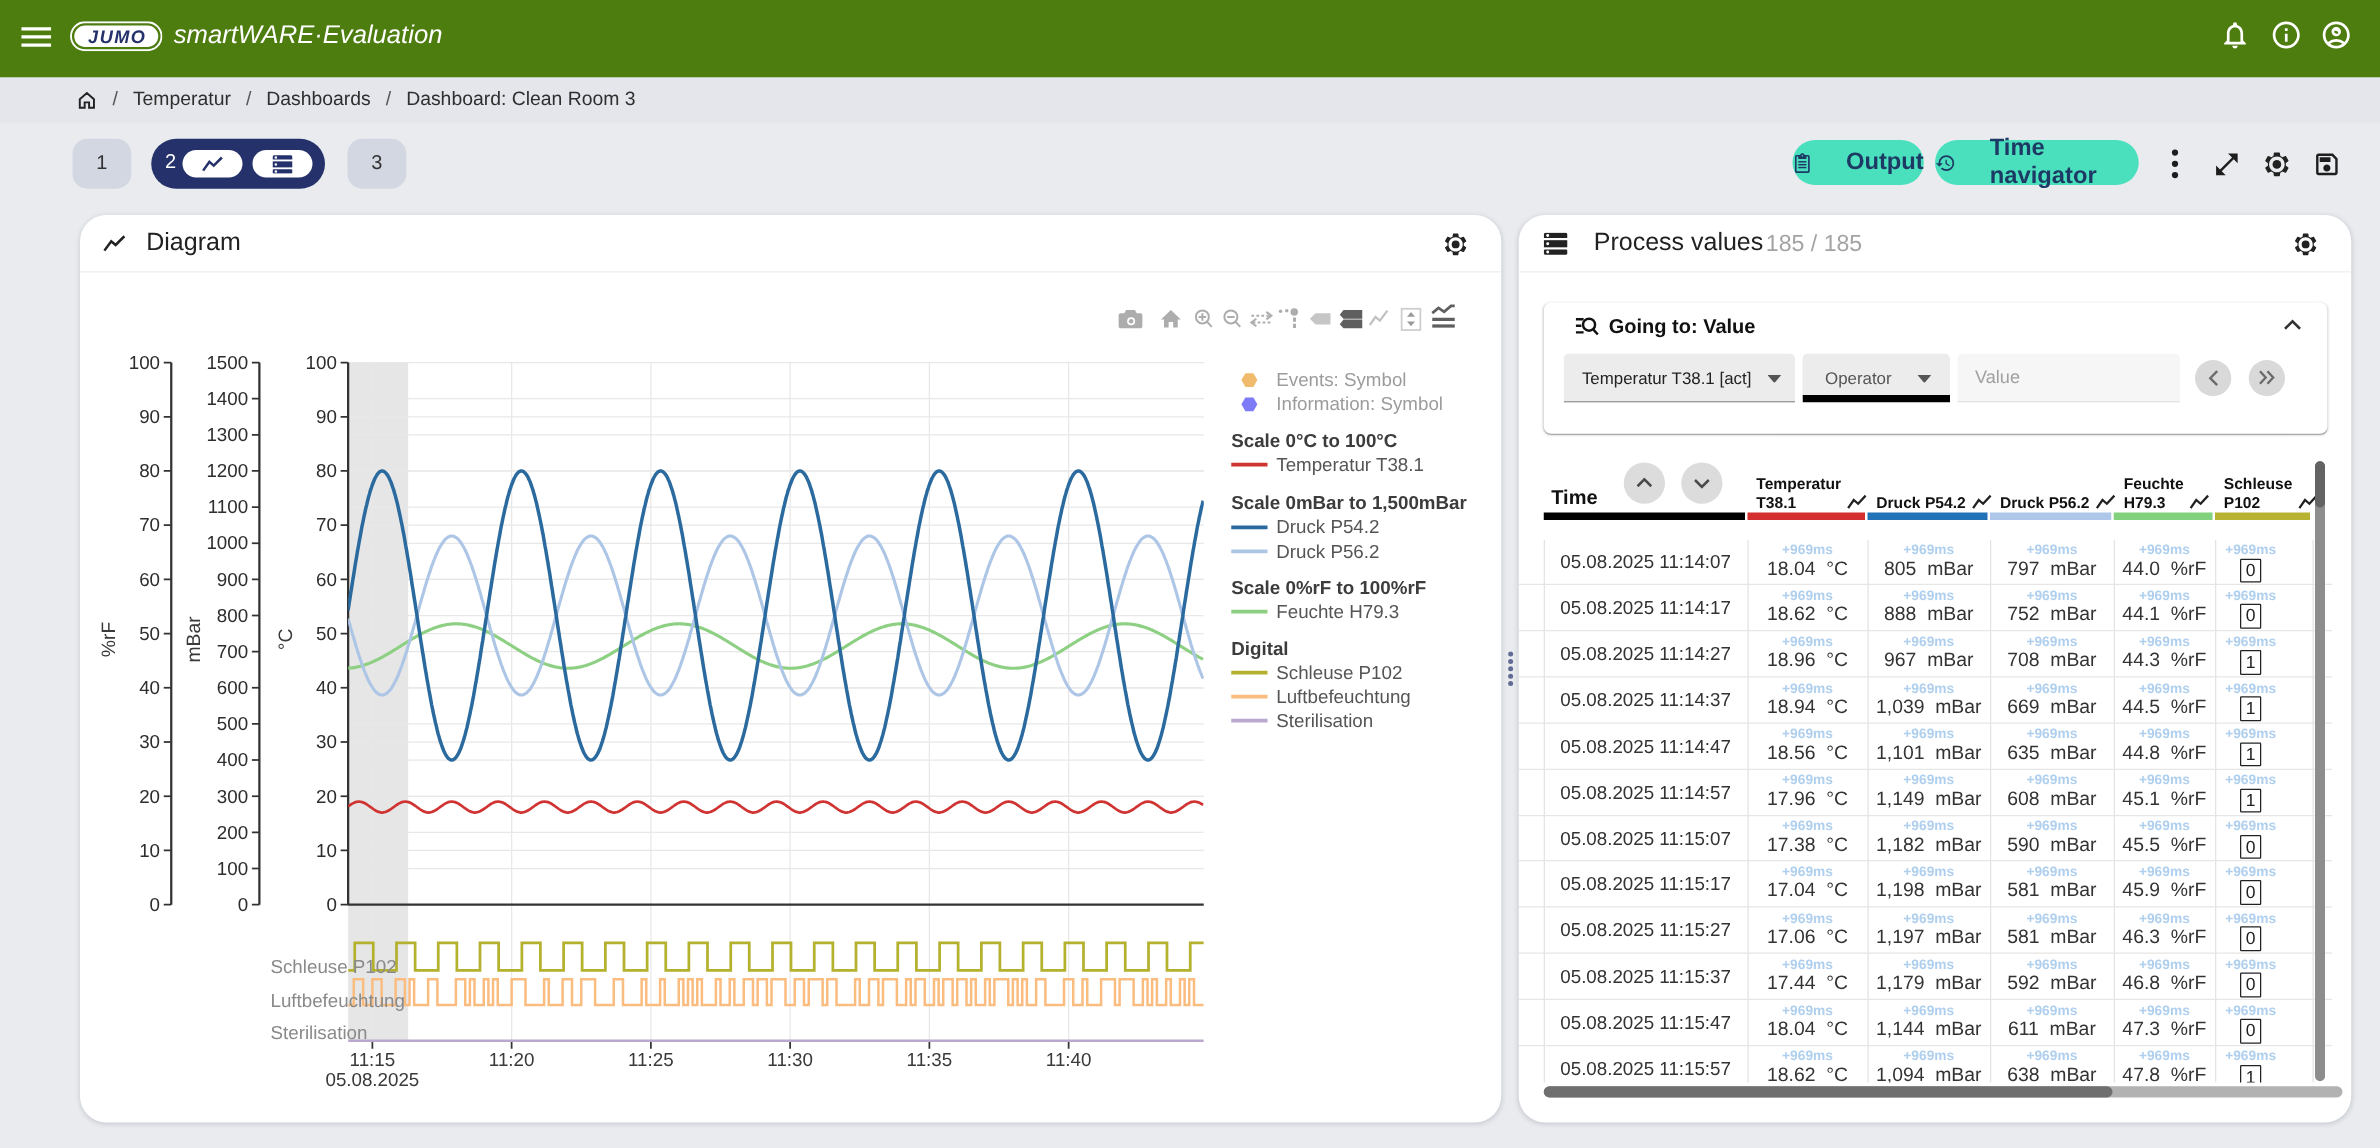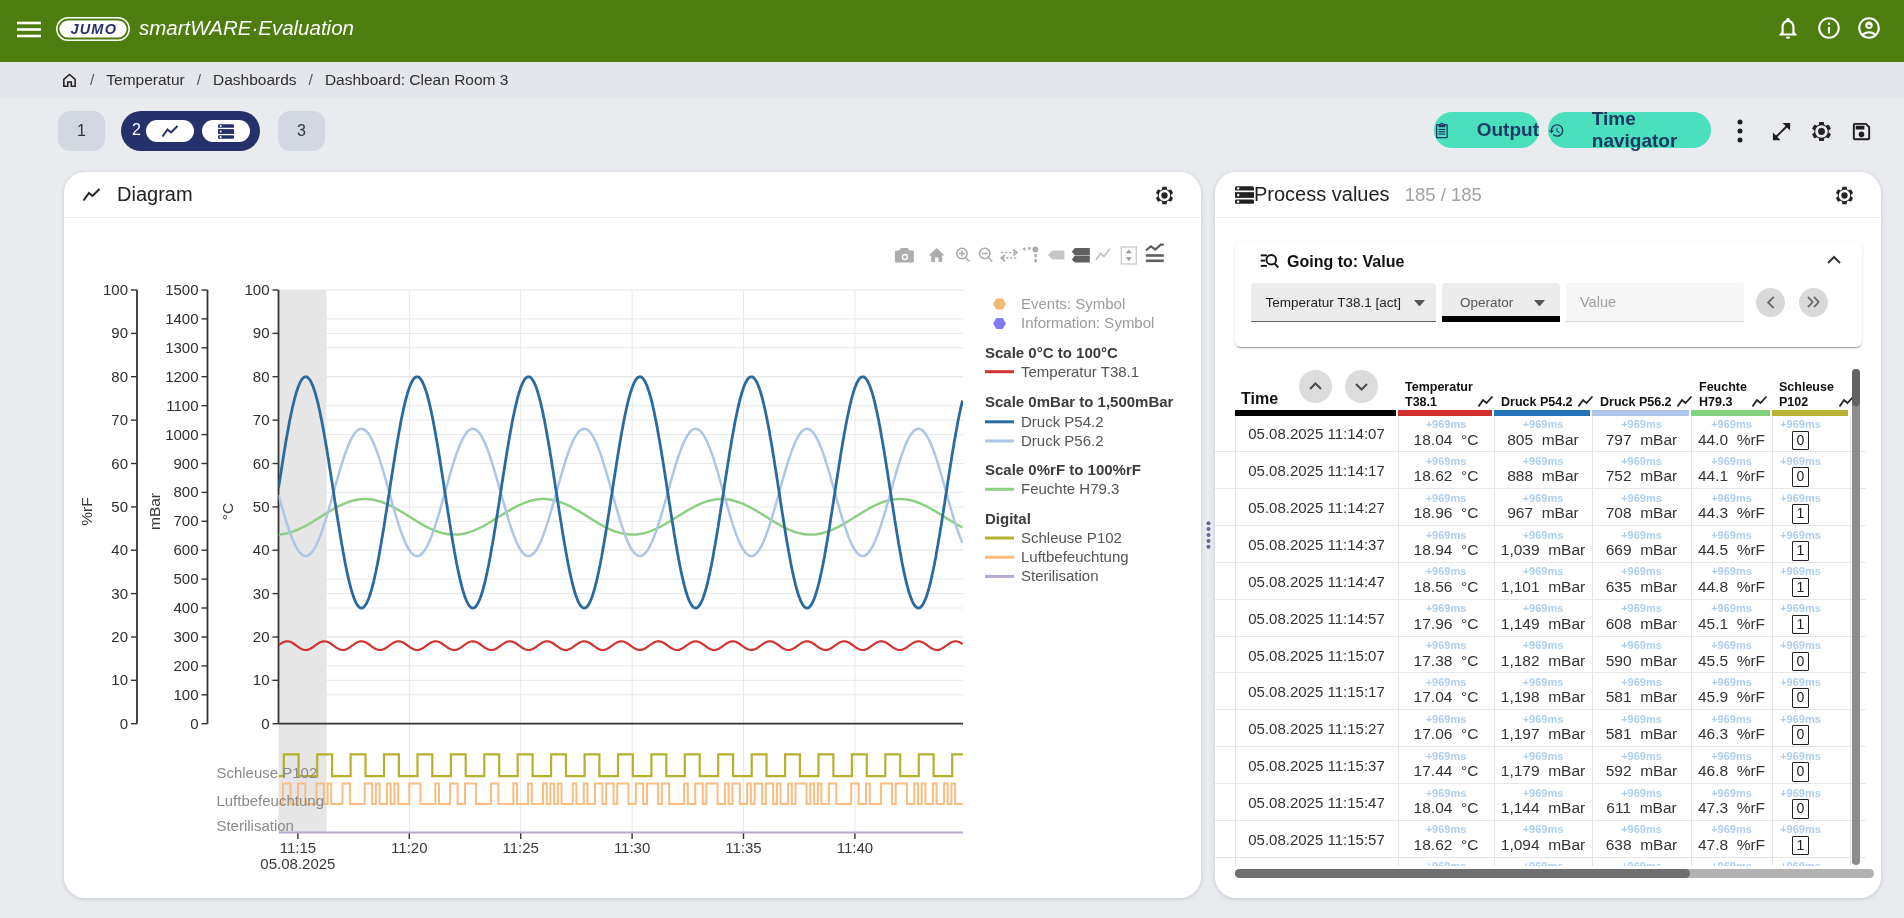--- a/index.html
+++ b/index.html
@@ -372,22 +372,22 @@
           <path d="M2 0 h20 a2 2 0 0 1 2 2 v3.2 h-24 v-3.2 a2 2 0 0 1 2-2z"></path>
           <rect x="0" y="7.4" width="24" height="7.2"></rect>
           <rect x="0" y="16.8" width="24" height="5.2" rx="1.5"></rect>
         </g>
         <g fill="#fff">
           <circle cx="4" cy="2.6" r="1.5"></circle>
           <circle cx="4" cy="11" r="1.5"></circle>
           <circle cx="4" cy="19.4" r="1.5"></circle>
         </g>
       </svg>
-    <span class="ctitle" style="">Process values</span>
-    <span style="margin-left:15px;font-size:18.5px;color:#a3a3a3">185 / 185</span>
+    <span class="ctitle" style="margin-left:21px">Process values</span>
+    <span style="margin-left:2px;font-size:18.5px;color:#a3a3a3">185 / 185</span>
     <svg style="position:absolute;right:26px;top:13px" width="21" height="21" viewBox="0 0 24 24">
         <path fill="#222" d="M19.43 12.98c.04-.32.07-.64.07-.98s-.03-.66-.07-.98l2.11-1.65c.19-.15.24-.42.12-.64l-2-3.46c-.12-.22-.39-.3-.61-.22l-2.49 1c-.52-.4-1.08-.73-1.69-.98l-.38-2.65C14.46 2.18 14.25 2 14 2h-4c-.25 0-.46.18-.49.42l-.38 2.65c-.61.25-1.17.59-1.69.98l-2.49-1c-.23-.09-.49 0-.61.22l-2 3.46c-.13.22-.07.49.12.64l2.11 1.65c-.04.32-.07.65-.07.98s.03.66.07.98l-2.11 1.65c-.19.15-.24.42-.12.64l2 3.46c.12.22.39.3.61.22l2.49-1c.52.4 1.08.73 1.69.98l.38 2.65c.03.24.24.42.49.42h4c.25 0 .46-.18.49-.42l.38-2.65c.61-.25 1.17-.59 1.69-.98l2.49 1c.23.09.49 0 .61-.22l2-3.46c.12-.22.07-.49-.12-.64l-2.11-1.65zM12 18.5c-3.58 0-6.5-2.92-6.5-6.5s2.92-6.5 6.5-6.5 6.5 2.92 6.5 6.5-2.92 6.5-6.5 6.5z"></path>
         <circle cx="12" cy="12" r="3.6" fill="#222"></circle>
       </svg>
   </div>
   <div class="abs" style="left:20px;top:70px;width:627px;height:105px;border-radius:6px;background:#fff;box-shadow:0 2px 1px -1px rgba(0,0,0,.2), 0 1px 1px 0 rgba(0,0,0,.14), 0 1px 3px 0 rgba(0,0,0,.12)">
     <svg class="abs" style="left:24px;top:9px" width="21" height="21" viewBox="0 0 24 24">
         <g stroke="#111" stroke-width="2.2" fill="none">
           <line x1="2" y1="5" x2="9" y2="5"></line>
           <line x1="2" y1="11" x2="7" y2="11"></line>
@@ -472,21 +472,21 @@
       </svg>
     </div>
 
   <div style="position:absolute;left:20px;width:161px;top:238px;height:5.5px;background:#000000"></div>
     <div style="position:absolute;left:183px;width:94px;top:238px;height:5.5px;background:#d32f2f"></div>
     <div style="position:absolute;left:279px;width:96px;top:238px;height:5.5px;background:#2272b8"></div>
     <div style="position:absolute;left:377px;width:97px;top:238px;height:5.5px;background:#aec6e8"></div>
     <div style="position:absolute;left:476px;width:79px;top:238px;height:5.5px;background:#82d17c"></div>
     <div style="position:absolute;left:557px;width:76px;top:238px;height:5.5px;background:#b8b232"></div>
   <div class="abs" style="left:0;top:243.5px;width:651px;height:450px;overflow:hidden">
-    <div class="abs" style="left:0;top:0;width:651px;height:479px">
+    <div class="abs" style="left:0;top:16px;width:651px;height:479px">
       <div class="vsep" style="left:20px"></div>
         <div class="vsep" style="left:183px"></div>
         <div class="vsep" style="left:279px"></div>
         <div class="vsep" style="left:377px"></div>
         <div class="vsep" style="left:476px"></div>
         <div class="vsep" style="left:557px"></div>
         <div class="vsep" style="left:635px"></div>
       <div class="row" style="top:0.00px">
           <div class="c time" style="left:20px;width:163px">
             <span class="ts">05.08.2025 11:14:07</span>

